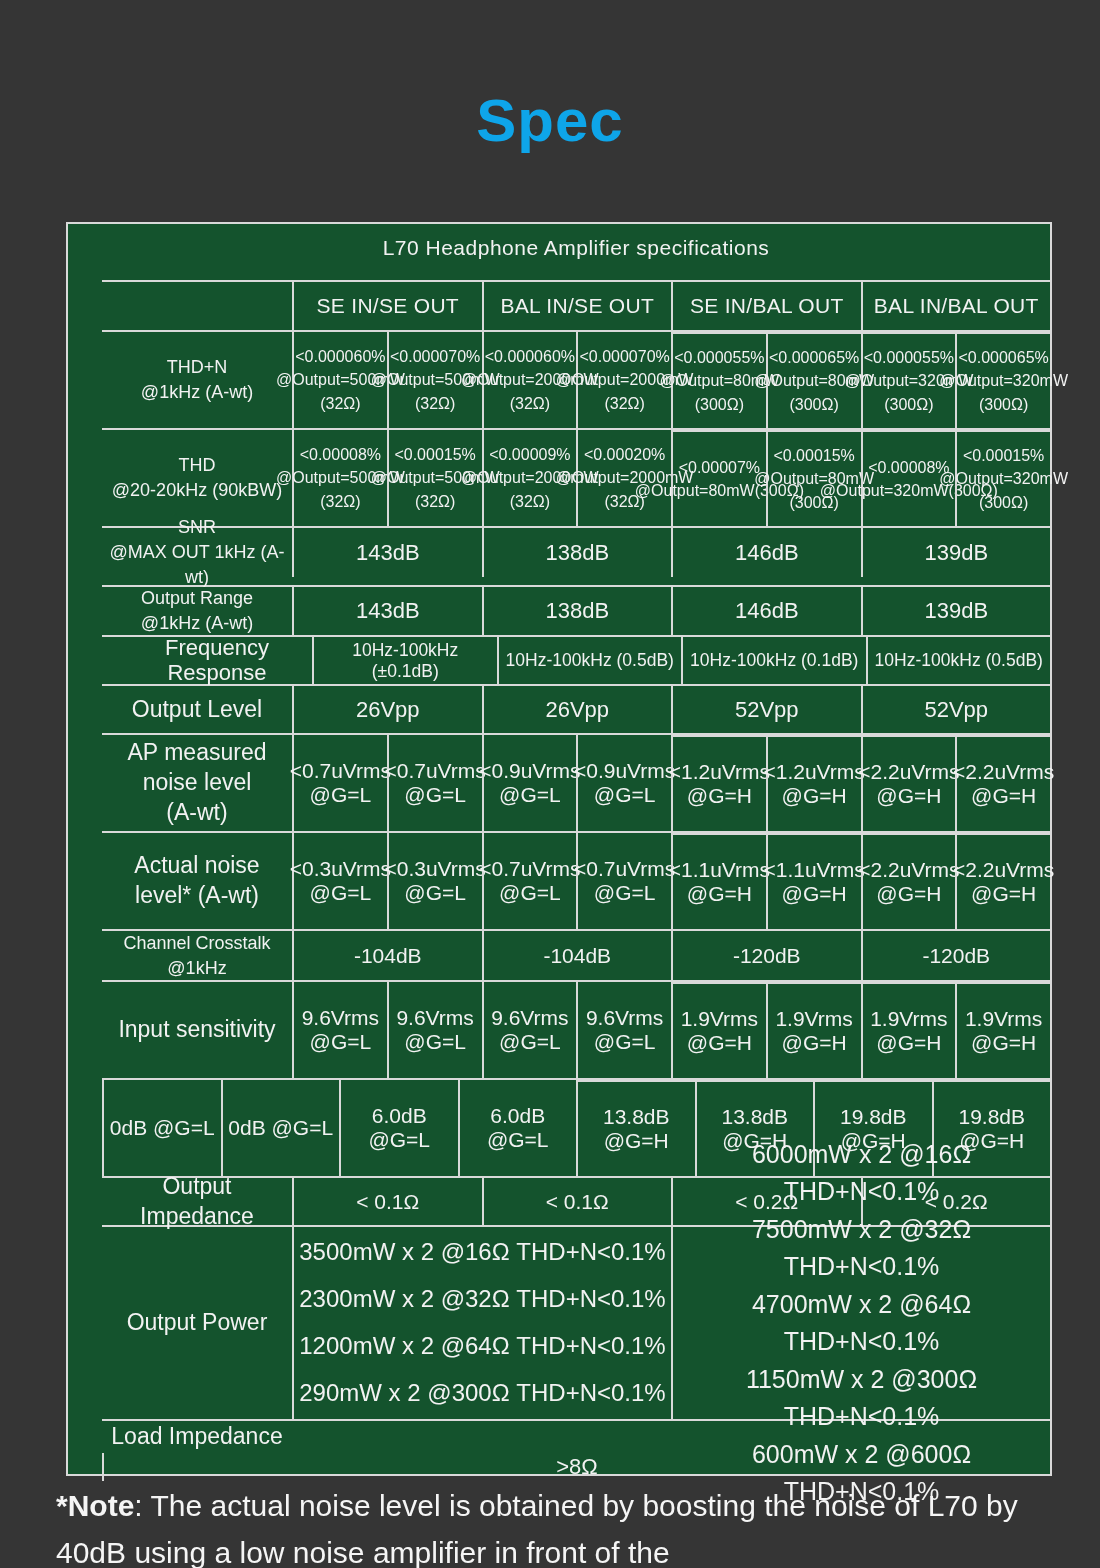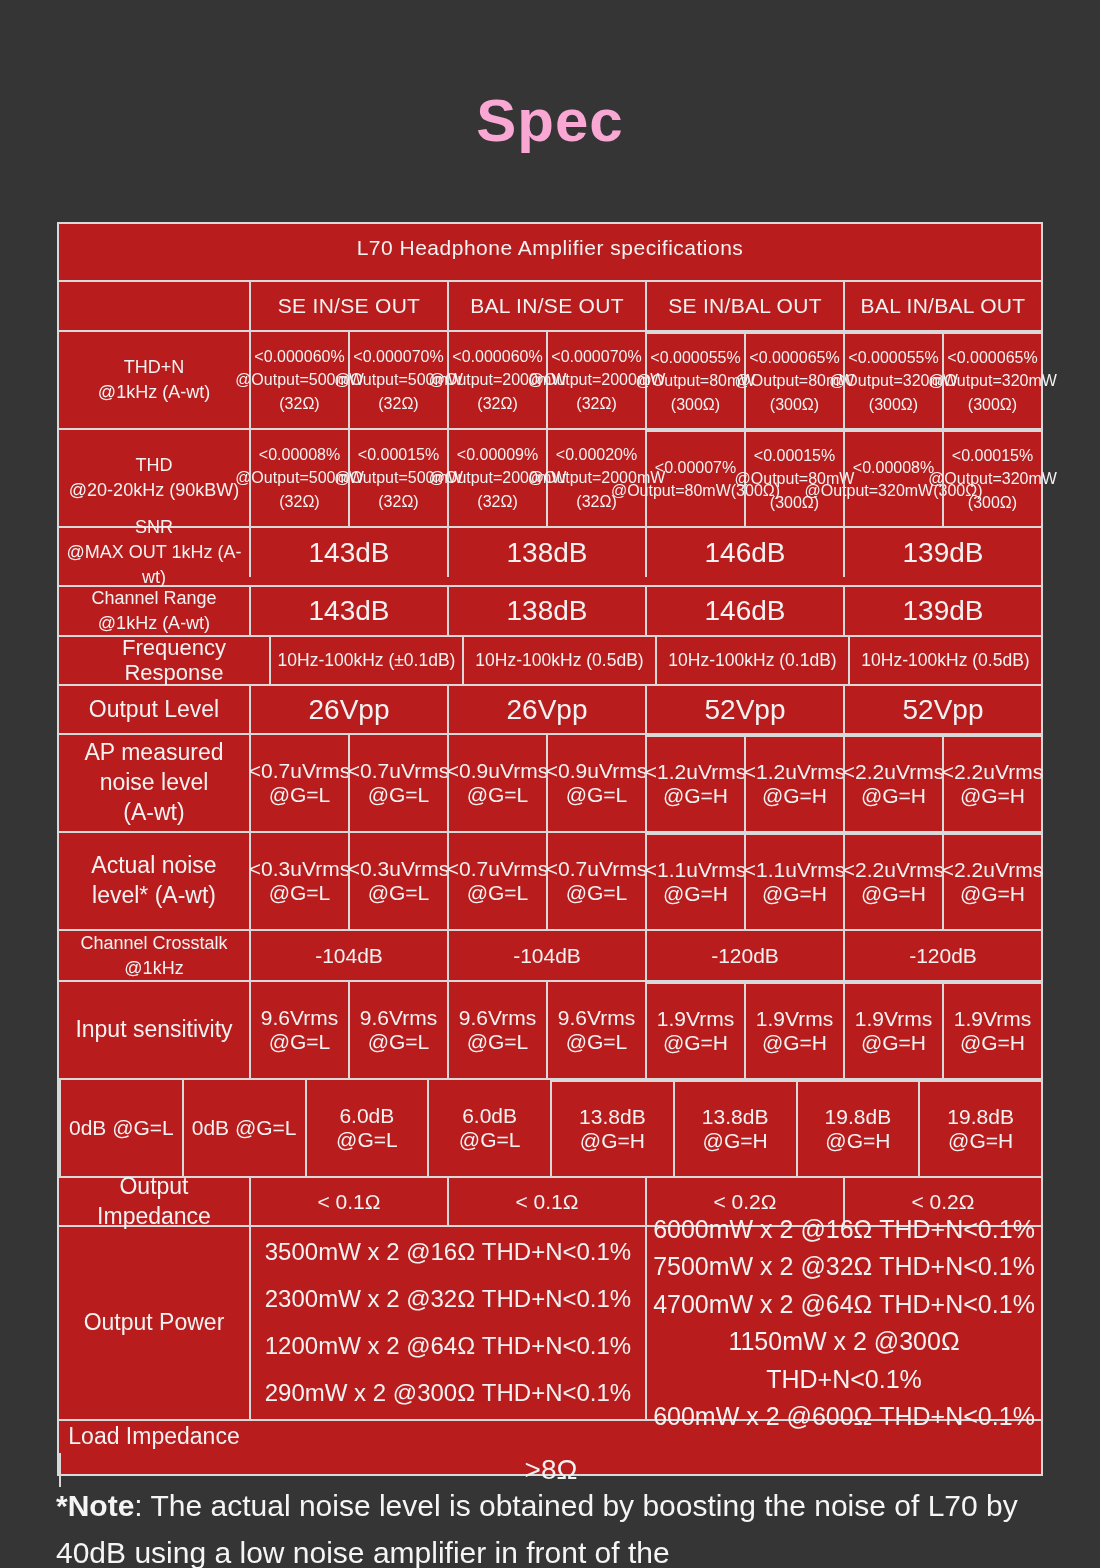--- a/index.html
+++ b/index.html
@@ -3,48 +3,48 @@
 <meta charset="utf-8">
 <style>
   html,body{margin:0;padding:0;}
   body{
     width:1100px;height:1568px;position:relative;overflow:hidden;
     background:#353535;color:#f2f2f2;
     font-family:"Liberation Sans","DejaVu Sans",sans-serif;
   }
   .page-title{
     position:absolute;top:86px;left:0;width:1100px;margin:0;
-    text-align:center;font-size:60px;font-weight:bold;color:#f9a8d4;
+    text-align:center;font-size:60px;font-weight:bold;color:#0ea5e9;
     letter-spacing:1px;
   }
   
   .spec-table{
-    position:absolute;left:57px;top:222px;width:986px;
-    border:2px solid #d9d9d9;background:#b91c1c;box-sizing:border-box;
+    position:absolute;left:66px;top:222px;width:986px;
+    border:2px solid #d9d9d9;background:#14532d;box-sizing:border-box;padding-left:34px;
   }
   .row{display:flex;box-sizing:border-box;}
   .row + .row{border-top:2px solid #d9d9d9;}
   .cell{
     box-sizing:border-box;display:flex;align-items:center;justify-content:center;
     text-align:center;white-space:pre-line;padding:1px 3px;color:#f2f2f2;
   }
   .cells{flex:1;display:flex;min-width:0;}
   .cells > .cell{flex:1;border-left:2px solid #d9d9d9;min-width:0;}
   .label-cell{width:190px;flex:none;}
   .group-body{flex:1;display:flex;flex-direction:row;min-width:0;}
   .subrow{flex:1;}
   .subrow + .subrow{border-top:2px solid #d9d9d9;}
   
   .h48{height:48px;} .h49{height:49px;} .h50{height:50px;margin-top:8px;} .h51{height:51px;}
   .h55{height:55px;flex-direction:column;} .h98{height:98px;} .h194{height:194px;}
   
   .title-cell{flex:1;font-size:21px;letter-spacing:.5px;}
   .header-cell{font-size:21px;letter-spacing:.3px;}
   .small{font-size:16px;line-height:1.45;}
-  .big{font-size:28px;}
+  .big{font-size:22px;}
   .mid{font-size:21px;}
   .freq-val{font-size:17.5px;}
   .label-sm{font-size:18px;line-height:1.38;}
   .label-lg{font-size:23px;line-height:1.3;}
   .label-tight{font-size:22px;line-height:1.12;margin-left:20px;}
   .power-cell{font-size:24px;line-height:1.95;}
   .power-cell.right{font-size:25px;line-height:1.5;}
   
   .note{
     position:absolute;left:56px;top:1482px;width:1000px;margin:0;
@@ -132,21 +132,21 @@
 @MAX OUT 1kHz (A-wt)</div>
     <div class="cells">
         <div class="cell big">143dB</div>
         <div class="cell big">138dB</div>
         <div class="cell big">146dB</div>
         <div class="cell big">139dB</div>
       </div>
   </div>
 
   <div class="row h50">
-    <div class="cell label-cell label-sm">Channel Range
+    <div class="cell label-cell label-sm">Output Range
 @1kHz (A-wt)</div>
     <div class="cells">
         <div class="cell big">143dB</div>
         <div class="cell big">138dB</div>
         <div class="cell big">146dB</div>
         <div class="cell big">139dB</div>
       </div>
   </div>
 
   <div class="row h49">

